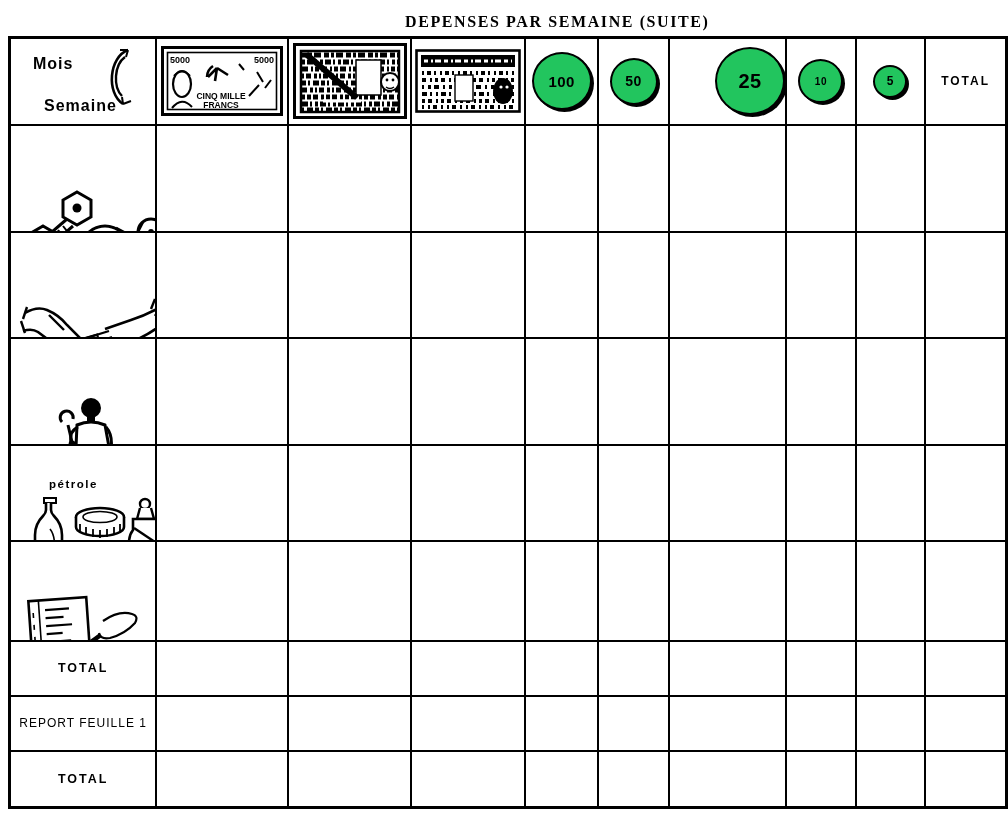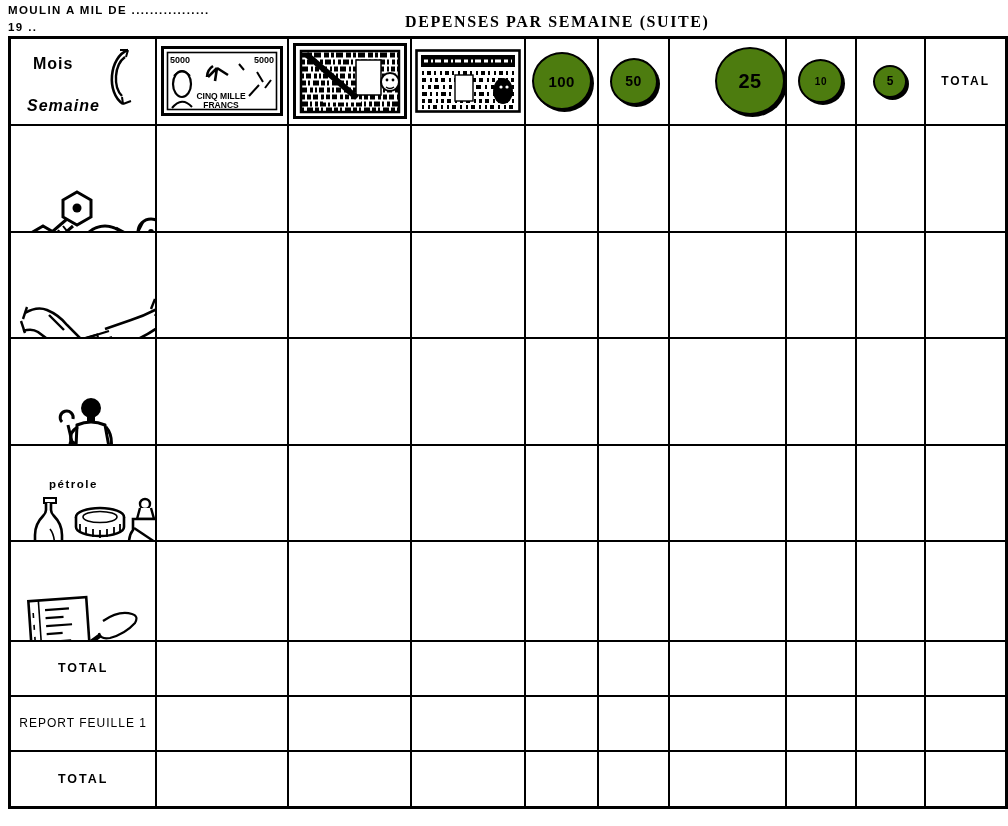--- a/index.html
+++ b/index.html
@@ -11,41 +11,37 @@
   td{border:2px solid #000;padding:0;margin:0;vertical-align:middle;text-align:center;overflow:hidden;}
   .picto-cell{text-align:left;}
   .picto-wrap{position:relative;width:100%;height:100%;}
   .picto-wrap svg{position:absolute;left:6px;top:2px;}
   .caption{position:absolute;left:38px;bottom:3px;font-weight:bold;font-size:11.5px;letter-spacing:1.5px;}
   .label-cell{font-weight:bold;font-size:12.5px;letter-spacing:2px;}
   .report-cell{font-weight:normal;font-size:12px;letter-spacing:1px;}
   .total-hdr{font-weight:bold;font-size:12px;letter-spacing:2px;}
   .ms-cell{position:relative;text-align:left;font-weight:bold;font-size:16px;letter-spacing:1px;}
   .ms-mois{position:absolute;left:22px;top:16px;}
-  .ms-semaine{position:absolute;left:16px;top:58px;font-style:italic;}
+  .ms-semaine{position:absolute;left:33px;top:58px;}
   .ms-moon{position:absolute;left:84px;top:5px;}
   .coin{border:2.5px solid #000;border-radius:50%;display:flex;align-items:center;justify-content:center;
-        font-weight:bold;margin:0 auto;background:#4d7c0f;box-shadow:2.5px 2.5px 0 -0.5px #000;letter-spacing:0.5px;}
+        font-weight:bold;margin:0 auto;background:#22c55e;box-shadow:2.5px 2.5px 0 -0.5px #000;letter-spacing:0.5px;}
   .coin-100{width:56px;height:54px;font-size:15px;}
   .coin-50{width:44px;height:43px;font-size:14px;}
   .coin-25{width:66px;height:64px;font-size:20px;margin-left:45px;}
   .coin-10{width:41px;height:40px;font-size:10px;}
   .coin-5{width:30px;height:29px;font-size:12px;}
   svg{display:inline-block;vertical-align:middle;}
   .note{display:inline-block;}
 </style>
 </head>
 <body>
 
 <div id="sheet">
 
-  <div class="hdr-left">
-    <div>MOULIN A MIL DE .................</div>
-    <div>19 ..</div>
-  </div>
   <div class="hdr-center">DEPENSES PAR SEMAINE (SUITE)</div>
 
   <table class="form">
     <colgroup>
       <col style="width:164px">
         <col style="width:133px">
         <col style="width:125px">
         <col style="width:115px">
       <col style="width:75px">
         <col style="width:75px">

